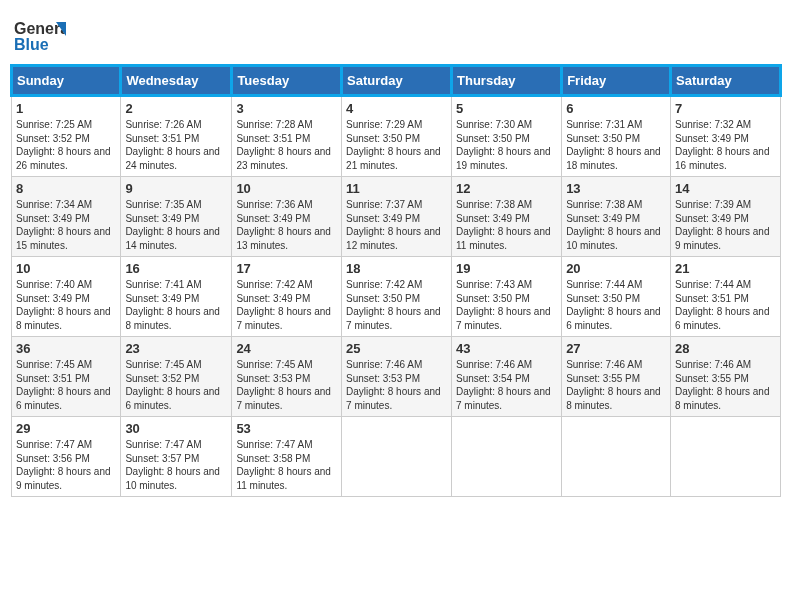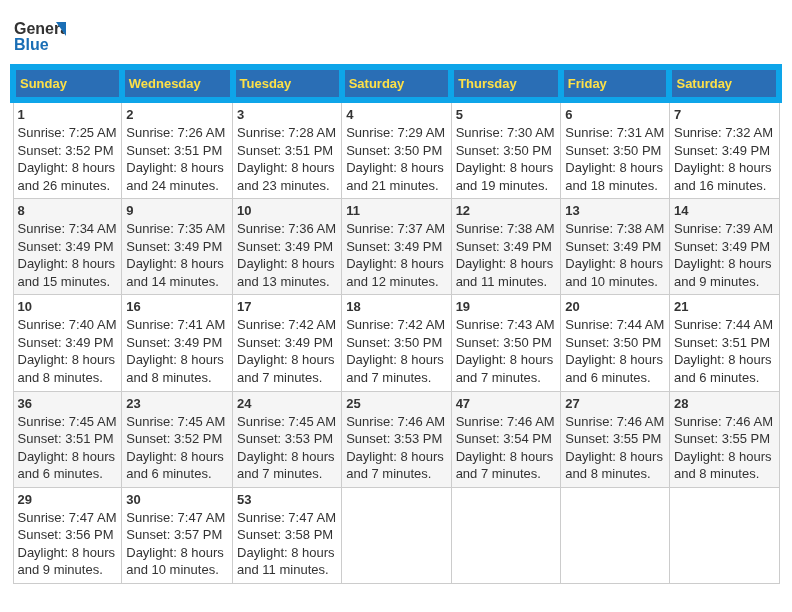--- a/index.html
+++ b/index.html
@@ -34,47 +34,47 @@
       font-size: 14px;
       color: #555;
     }
     .calendar {
       width: 100%;
       border-collapse: collapse;
       font-size: 11px;
     }
     .calendar thead tr th {
       background-color: #2a6eb5;
-      color: #fde047;
+      color: #ffffff;
       padding: 6px 4px;
       text-align: left;
       font-size: 13px;
       font-weight: bold;
-      border: 6px solid #0ea5e9;
+      border: 3px solid #0ea5e9;
     }
     .calendar tbody tr td {
       border: 1px solid #ccc;
       vertical-align: top;
       padding: 4px;
       width: 113px;
       height: 80px;
       background: #fff;
     }
     .calendar tbody tr:nth-child(even) td {
       background: #f5f5f5;
     }
     .day-num {
       font-size: 13px;
       font-weight: bold;
       color: #333;
       display: block;
       margin-bottom: 2px;
     }
     .day-info {
-      font-size: 13px;
+      font-size: 10px;
       color: #333;
       line-height: 1.35;
     }
     .empty-cell {
       background: #fff !important;
     }
   </style>
 </head>
 <body>
 
@@ -206,21 +206,21 @@
       </td>
         <td>
         <span class="day-num">24</span>
         <span class="day-info">Sunrise: 7:45 AM<br>Sunset: 3:53 PM<br>Daylight: 8 hours and 7 minutes.</span>
       </td>
         <td>
         <span class="day-num">25</span>
         <span class="day-info">Sunrise: 7:46 AM<br>Sunset: 3:53 PM<br>Daylight: 8 hours and 7 minutes.</span>
       </td>
         <td>
-        <span class="day-num">47</span>
+        <span class="day-num">43</span>
         <span class="day-info">Sunrise: 7:46 AM<br>Sunset: 3:54 PM<br>Daylight: 8 hours and 7 minutes.</span>
       </td>
         <td>
         <span class="day-num">27</span>
         <span class="day-info">Sunrise: 7:46 AM<br>Sunset: 3:55 PM<br>Daylight: 8 hours and 8 minutes.</span>
       </td>
         <td>
         <span class="day-num">28</span>
         <span class="day-info">Sunrise: 7:46 AM<br>Sunset: 3:55 PM<br>Daylight: 8 hours and 8 minutes.</span>
       </td>

